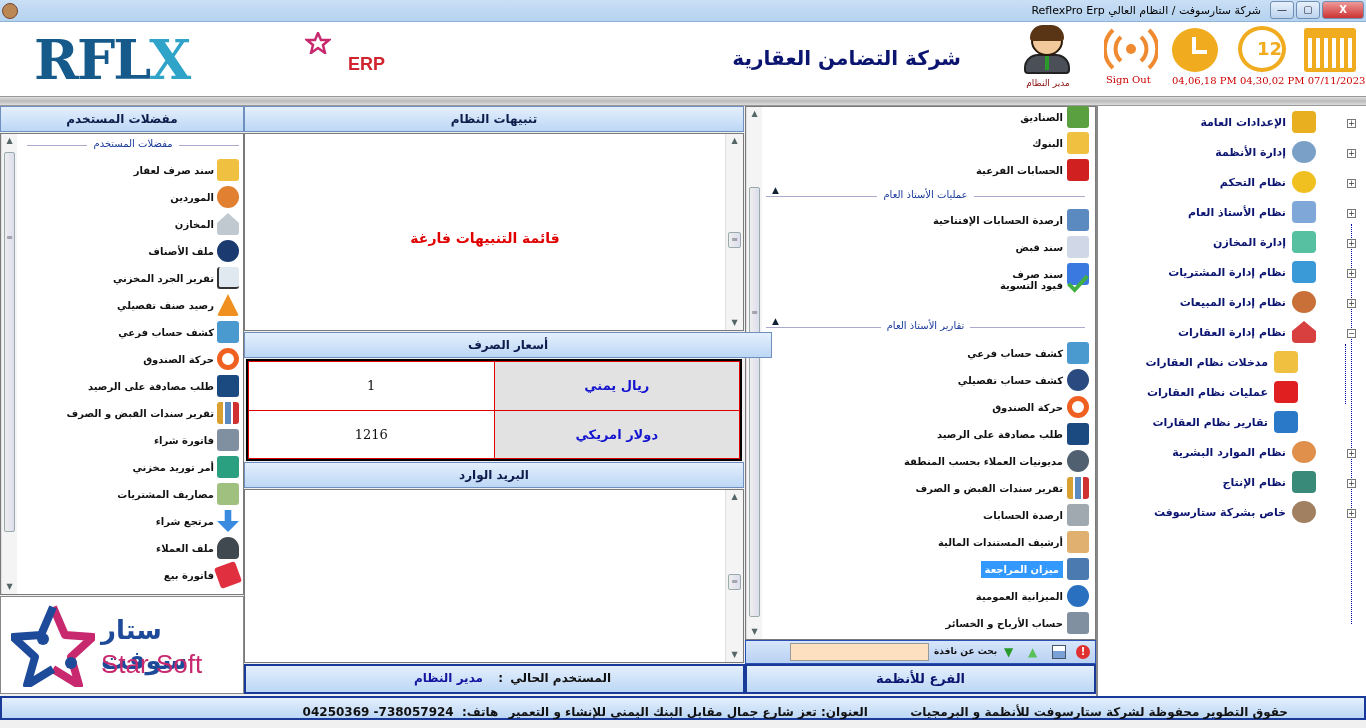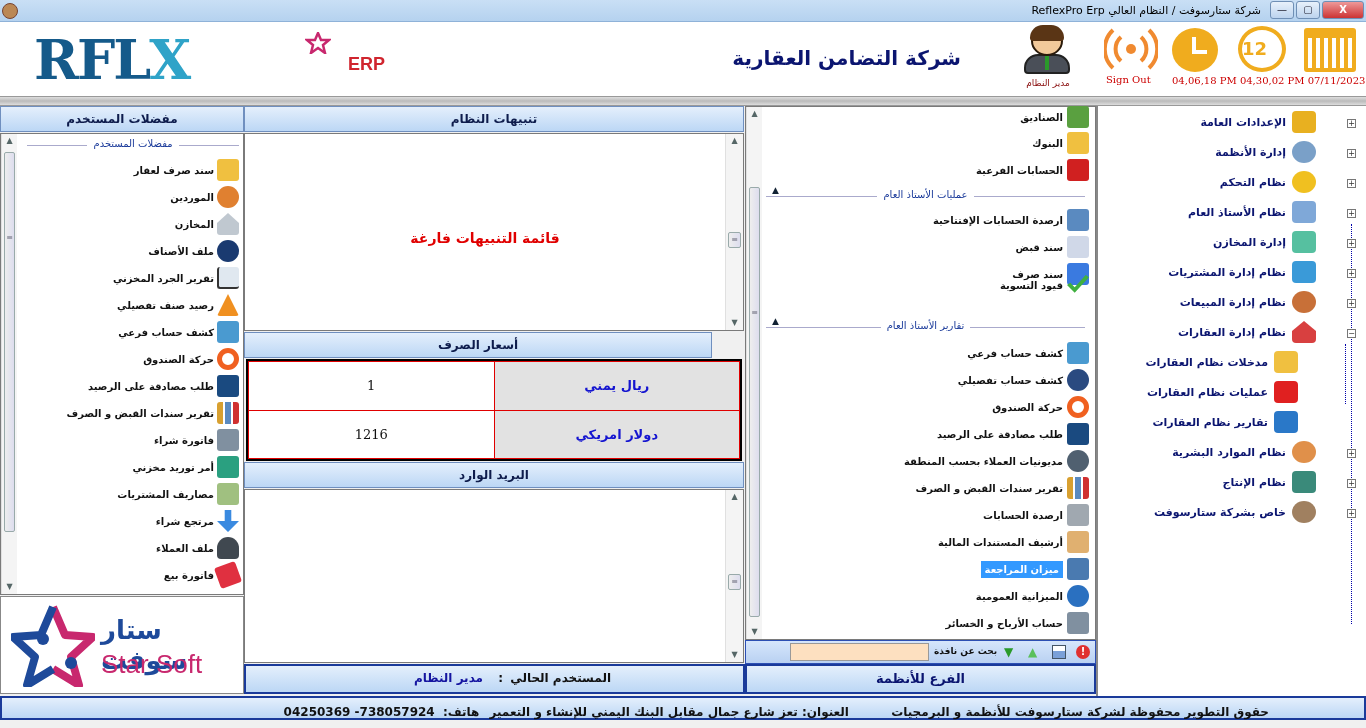--- a/index.html
+++ b/index.html
@@ -23,21 +23,21 @@
 .avatar{left:1020px;top:4px;width:54px;height:50px}
 .avatar .head{position:absolute;left:11px;top:0;width:32px;height:30px;border-radius:50%;background:#f2c99a;border:2px solid #2a1a0a}
 .avatar .hair{position:absolute;left:10px;top:-1px;width:34px;height:16px;border-radius:16px 16px 4px 4px;background:#5a3515}
 .avatar .body{position:absolute;left:4px;top:28px;width:46px;height:20px;border-radius:14px 14px 4px 4px;background:#4a4f58;border:2px solid #222}
 .avatar .tie{position:absolute;left:25px;top:30px;width:4px;height:14px;background:#2a9a2a}
 .admin-lbl{left:1022px;top:56px;font-size:9px;color:#8b1010;direction:rtl;width:52px;text-align:center}
 .sig{left:1104px;top:4px;width:54px;height:46px}
 .clock{left:1172px;top:6px;width:46px;height:44px;border-radius:50%;background:#f0ac1e}
 .clock:before{content:"";position:absolute;left:20px;top:9px;width:4px;height:16px;background:#fff}
 .clock:after{content:"";position:absolute;left:20px;top:22px;width:15px;height:4px;background:#fff}
-.clock12{left:1238px;top:4px;width:48px;height:46px;border-radius:50%;border:4px solid #f0ac1e;color:#f0ac1e;font-size:18px;font-weight:bold;text-align:left;line-height:38px}
+.clock12{left:1238px;top:4px;width:48px;height:46px;border-radius:50%;border:4px solid #f0ac1e;color:#f0ac1e;font-size:18px;font-weight:bold;text-align:right;line-height:38px}
 .cal{left:1304px;top:6px;width:52px;height:44px;border:4px solid #f0ac1e;border-top-width:10px;border-radius:3px;background:repeating-linear-gradient(90deg,#fff 0 4px,#f0ac1e 4px 8px)}
 .signout{left:1106px;top:52px;font-family:"DejaVu Serif",serif;font-size:10px;color:#c00}
 .times{left:1172px;top:53px;font-family:"DejaVu Serif",serif;font-size:10px;color:#c00;white-space:nowrap}
 
 .hsep{left:0;top:96px;width:1366px;height:10px;background:linear-gradient(#ddd,#bbb,#ddd);border-top:1px solid #999;border-bottom:1px solid #999}
 .phead{background:linear-gradient(#e4effc,#bcd7f5);border:1px solid #6f8fbf;text-align:center;font-weight:bold;font-size:12px;color:#0e1c4c;height:26px;line-height:24px;direction:rtl}
 .sb{position:absolute;background:#f4f4f4;border-left:1px solid #e0e0e0}
 .sb .up,.sb .dn{position:absolute;left:0;width:100%;height:14px;text-align:center;font-size:8px;color:#566;line-height:14px}
 .sb .up{top:0}.sb .dn{bottom:0}
 .sb .thumb{position:absolute;left:2px;right:2px;border:1px solid #9aa;border-radius:2px;background:linear-gradient(90deg,#eee,#dde);font-size:8px;text-align:center;color:#667}
@@ -69,21 +69,21 @@
 .rates table{width:100%;height:100%;border-collapse:collapse}
 .rates td{border:1px solid #e00000;text-align:center;font-size:13px;height:33px}
 .rates td.cur{background:#e2e2e2;color:#1515d0;font-weight:bold;direction:rtl;width:50%}
 .rates td.val{font-family:"DejaVu Serif",serif;color:#111}
 .inbox-body{position:absolute;left:244px;top:489px;width:500px;height:174px;background:#fff;border:1px solid #7a7a7a}
 .userbar{left:244px;top:664px;width:501px;height:30px;background:linear-gradient(#e4effc,#bcd7f5);border:2px solid #1a3a9a;direction:rtl;font-size:12px;font-weight:bold}
 .favbody{position:absolute;left:0;top:133px;width:244px;height:462px;background:#fff;border:1px solid #7a7a7a;overflow:hidden}
 .fitem{position:absolute;right:4px;height:24px;direction:rtl;display:flex;align-items:center;gap:3px;font-weight:bold;font-size:10px;color:#111;white-space:nowrap}
 .fitem .ico{width:22px;height:22px;border-radius:3px;display:inline-block;flex:none}
 .starlogo{left:0;top:596px;width:244px;height:98px;background:#fff;border:1px solid #888}
-.footer{left:0;top:696px;width:1366px;height:24px;background:linear-gradient(#e4effc,#bcd7f5);border:2px solid #1a3a9a;direction:rtl;font-size:12px;font-weight:bold;color:#111;line-height:28px;padding-right:95px;white-space:nowrap}
+.footer{left:0;top:696px;width:1366px;height:24px;background:linear-gradient(#e4effc,#bcd7f5);border:2px solid #1a3a9a;direction:rtl;font-size:12px;font-weight:bold;color:#111;line-height:28px;padding-right:76px;white-space:nowrap}
 </style>
 </head>
 <body>
 
 <div class="abs titlebar">
   <span class="appico"></span>
   <span class="ttl">شركة ستارسوفت / النظام العالي ReflexPro Erp</span>
   <div class="winbtn min">—</div>
   <div class="winbtn max">▢</div>
   <div class="winbtn close">X</div>
@@ -310,21 +310,21 @@
 <div class="abs phead" style="left:244px;top:106px;width:500px">تنبيهات النظام</div>
 <div class="alerts-body">
   <div class="empty" style="top:96px">قائمة التنبيهات فارغة</div>
   <div class="sb" style="right:0;top:0;width:18px;height:196px">
     <div class="up">▲</div>
     <div class="thumb" style="top:98px;height:16px;line-height:14px">≡</div>
     <div class="dn">▼</div>
   </div>
 </div>
 
-<div class="abs phead" style="left:244px;top:332px;width:468px">أسعار الصرف</div>
+<div class="abs phead" style="left:244px;top:332px;width:528px">أسعار الصرف</div>
 <div class="rates">
   <table>
     <tbody>
         <tr>
       <td class="val">1</td>
       <td class="cur">ريال يمني</td>
     </tr>
     <tr>
       <td class="val">1216</td>
       <td class="cur">دولار امريكي</td>

